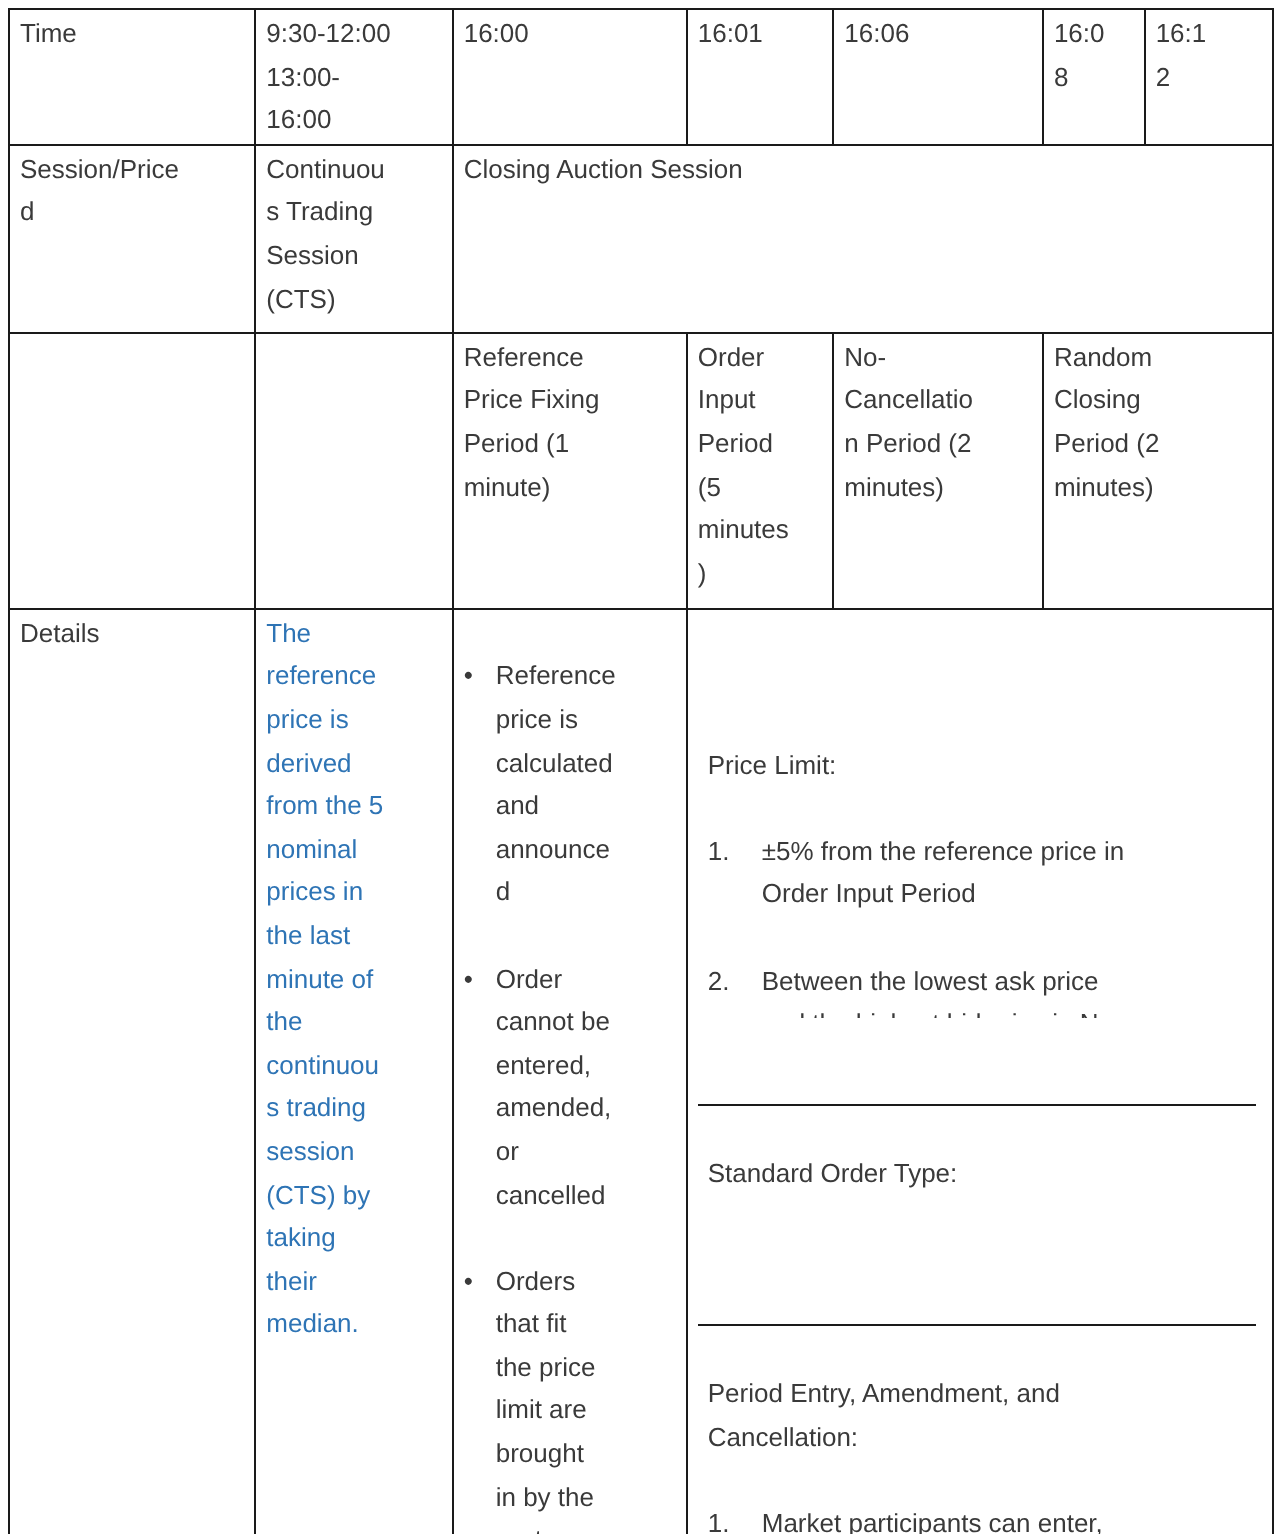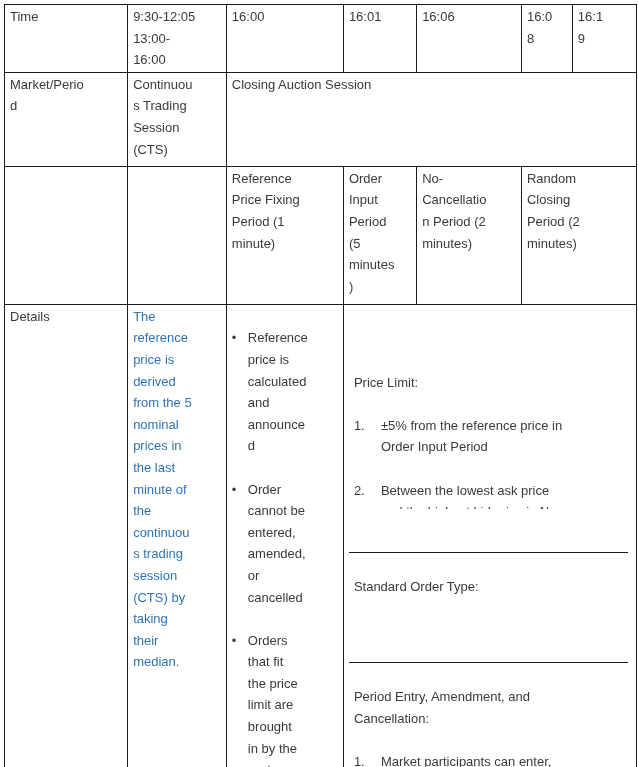--- a/index.html
+++ b/index.html
@@ -55,34 +55,34 @@
     <col style="width:115px">
     <col style="width:72px">
     <col style="width:103px">
     <col style="width:50px">
     <col style="width:63px">
   </colgroup>
 
   <tbody>
       <tr style="height:66px">
     <td>Time</td>
-    <td>9:30-12:05
+    <td>9:30-12:00
 13:00-
 16:00</td>
     <td>16:00</td>
     <td>16:01</td>
     <td>16:06</td>
     <td>16:0
 8</td>
     <td>16:1
-9</td>
+2</td>
   </tr>
 
   <tr style="height:94px">
-    <td>Market/Perio
+    <td>Session/Price
 d</td>
     <td>Continuou
 s Trading
 Session
 (CTS)</td>
     <td class="center" colspan="5">Closing Auction Session</td>
   </tr>
 
   <tr style="height:138px">
     <td></td>

